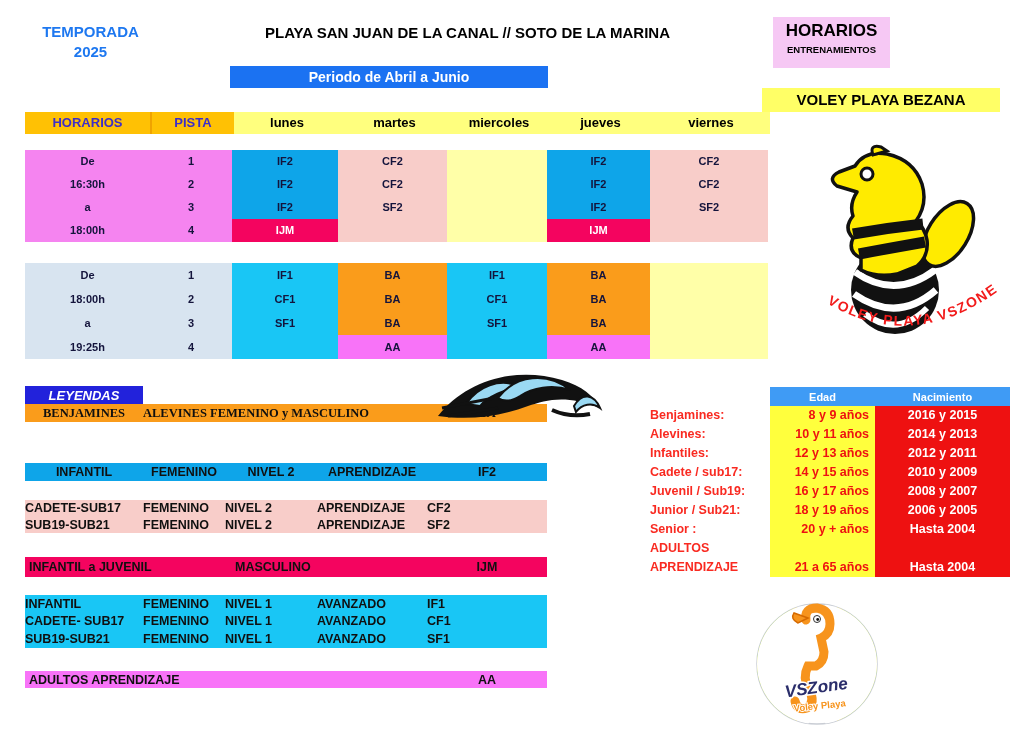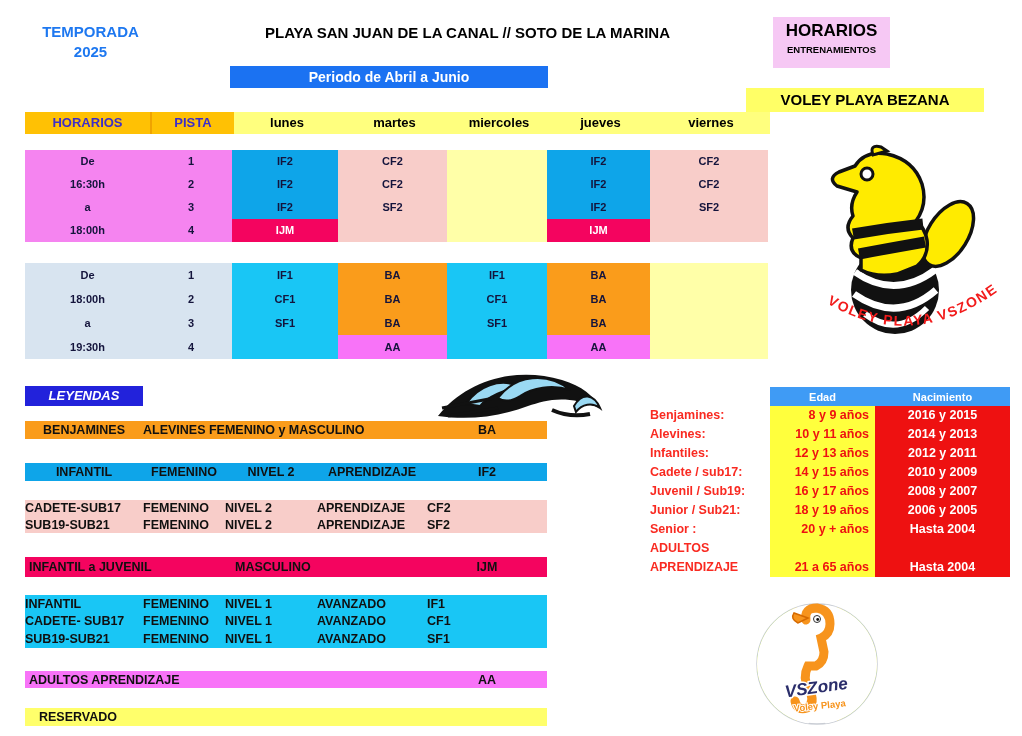--- a/index.html
+++ b/index.html
@@ -8,21 +8,21 @@
   .abs{position:absolute;}
   .ctr{text-align:center;}
   
   .temporada{left:18px;top:22px;width:145px;font-size:15px;color:#1E78F0;line-height:20px;}
   .page-title{left:185px;top:24px;width:565px;font-size:15px;color:#000;}
   .period{left:230px;top:66px;width:318px;height:22px;background:#1B72F2;color:#fff;
           font-size:14px;line-height:22px;}
   .pinkbox{left:773px;top:17px;width:117px;height:51px;background:#F6C8F4;color:#000;}
   .pinkbox .l1{font-size:17px;line-height:24px;margin-top:2px;}
   .pinkbox .l2{font-size:9.5px;line-height:14px;}
-  .club{left:746px;top:88px;width:238px;height:24px;background:#FFFF66;color:#000;
+  .club{left:762px;top:88px;width:238px;height:24px;background:#FFFF66;color:#000;
         font-size:15px;line-height:24px;}
   
   .rowflex{display:flex;}
   .w-time{width:125px;} .w-pista{width:82px;}
   .w-d0{width:106px;} .w-d1{width:109px;} .w-d2{width:100px;} .w-d3{width:103px;} .w-d4{width:118px;}
   .hdr{left:25px;top:112px;height:22px;font-size:13px;}
   .hdr .cell{height:22px;line-height:22px;text-align:center;}
   .c-gold{background:#FFC104;color:#3E2EC8;}
   .gold2{border-left:2px solid #F0A300;}
   .c-dayy{background:#FFFF7E;color:#000;}
@@ -128,21 +128,21 @@
       <div class="cell">SF2</div>
       <div class="cell"></div>
     </div>
   </div>
 
   <div class="abs block b2 rowflex" style="top:263px;">
     <div class="col w-time c-lblue">
       <div class="cell">De</div>
       <div class="cell">18:00h</div>
       <div class="cell">a</div>
-      <div class="cell">19:30h</div>
+      <div class="cell">19:25h</div>
     </div>
     <div class="col w-pista c-lblue">
       <div class="cell">1</div>
       <div class="cell">2</div>
       <div class="cell">3</div>
       <div class="cell">4</div>
     </div>
     <div class="col w-d0 c-cyan">
       <div class="cell">IF1</div>
       <div class="cell">CF1</div>
@@ -170,21 +170,21 @@
     <div class="col w-d4 c-paley">
       <div class="cell"></div>
       <div class="cell"></div>
       <div class="cell"></div>
       <div class="cell"></div>
     </div>
   </div>
 
   <div class="abs leyendas ctr">LEYENDAS</div>
 
-  <div class="abs lbar c-orange" style="top:421px;height:18px;">
+  <div class="abs lbar c-orange" style="top:404px;height:18px;font-family:Liberation Serif, serif;">
     <div class="cc">BENJAMINES</div>
     <div style="grid-column:2/5;">ALEVINES FEMENINO y MASCULINO</div>
     <div class="cc" style="grid-column:5;">BA</div>
   </div>
 
   <div class="abs lbar c-green" style="top:463px;height:18px;">
     <div class="cc">INFANTIL</div>
     <div class="cc">FEMENINO</div>
     <div class="cc">NIVEL 2</div>
     <div class="cc">APRENDIZAJE</div>
@@ -236,21 +236,20 @@
       <div class="cc">AVANZADO</div>
       <div class="cc">SF1</div>
     </div>
   </div>
 
   <div class="abs lbar c-magenta" style="top:671px;height:17px;">
     <div style="grid-column:1/5;padding-left:4px;">ADULTOS APRENDIZAJE</div>
     <div class="cc" style="grid-column:5;">AA</div>
   </div>
 
-  <div class="abs c-paley" style="left:25px;top:708px;width:522px;height:18px;font-size:12.5px;line-height:18px;padding-left:14px;box-sizing:border-box;background:#FFFF6B;color:#101010;">RESERVADO</div>
 
   <div class="abs ages">
     <div class="hd"></div>
     <div class="hd c-bluehdr">Edad</div>
     <div class="hd c-bluehdr">Nacimiento</div>
 
     <div class="lab">Benjamines:</div>
     <div class="ed">8 y 9 años</div>
     <div class="na">2016 y 2015</div>
 

